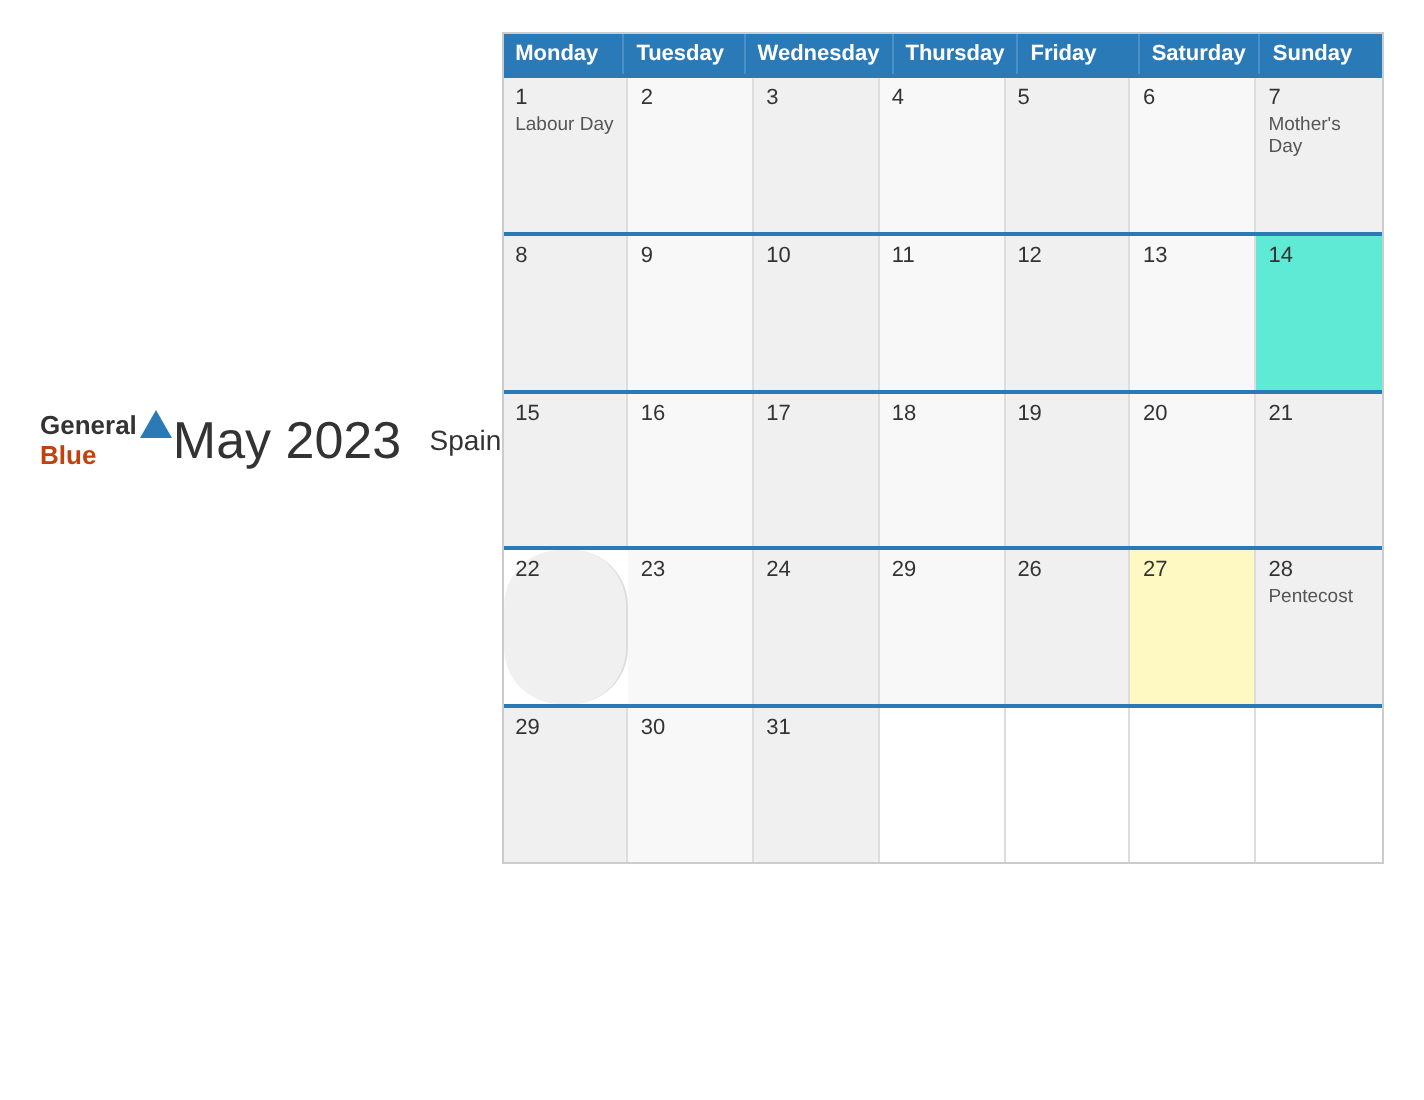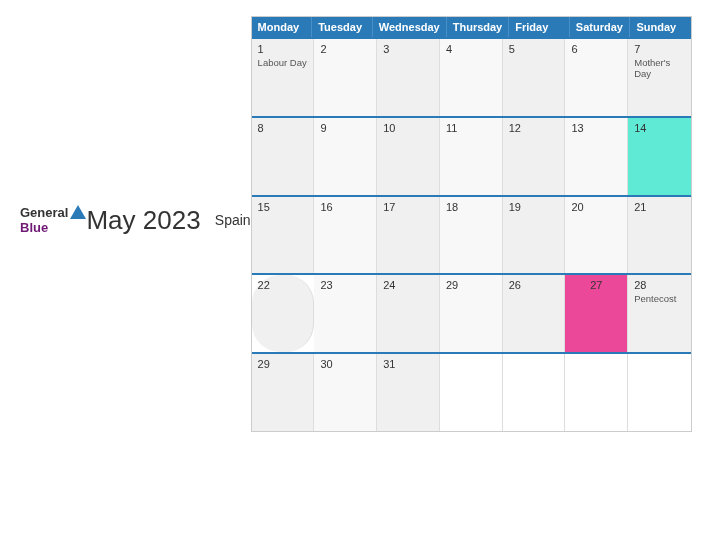--- a/index.html
+++ b/index.html
@@ -30,21 +30,21 @@
     }
     .logo-text-general {
       font-size: 13px;
       font-weight: bold;
       color: #333;
       line-height: 1.1;
     }
     .logo-text-blue {
       font-size: 13px;
       font-weight: bold;
-      color: #701a75;
+      color: #c2410c;
       line-height: 1.1;
     }
     .logo-triangle {
       width: 0;
       height: 0;
       border-left: 8px solid transparent;
       border-right: 8px solid transparent;
       border-bottom: 14px solid #2a7ab8;
       margin-left: 2px;
       margin-bottom: 2px;
@@ -245,21 +245,21 @@
           </div>
           <div class="cal-cell" style="background: rgb(240, 240, 240);">
             <span class="cell-date">24</span>
           </div>
           <div class="cal-cell" style="background: rgb(248, 248, 248);">
             <span class="cell-date">29</span>
           </div>
           <div class="cal-cell" style="background: rgb(240, 240, 240);">
             <span class="cell-date">26</span>
           </div>
-          <div class="cal-cell" style="background: #ec4899; text-align: center;">
+          <div class="cal-cell" style="background: #fef9c3;">
             <span class="cell-date">27</span>
           </div>
           <div class="cal-cell" style="background: rgb(240, 240, 240);">
             <span class="cell-date">28</span>
             <span class="cell-holiday">Pentecost</span>
           </div>
         </div>
         <div class="cal-week">
           <div class="cal-cell" style="background: rgb(240, 240, 240);">
             <span class="cell-date">29</span>

